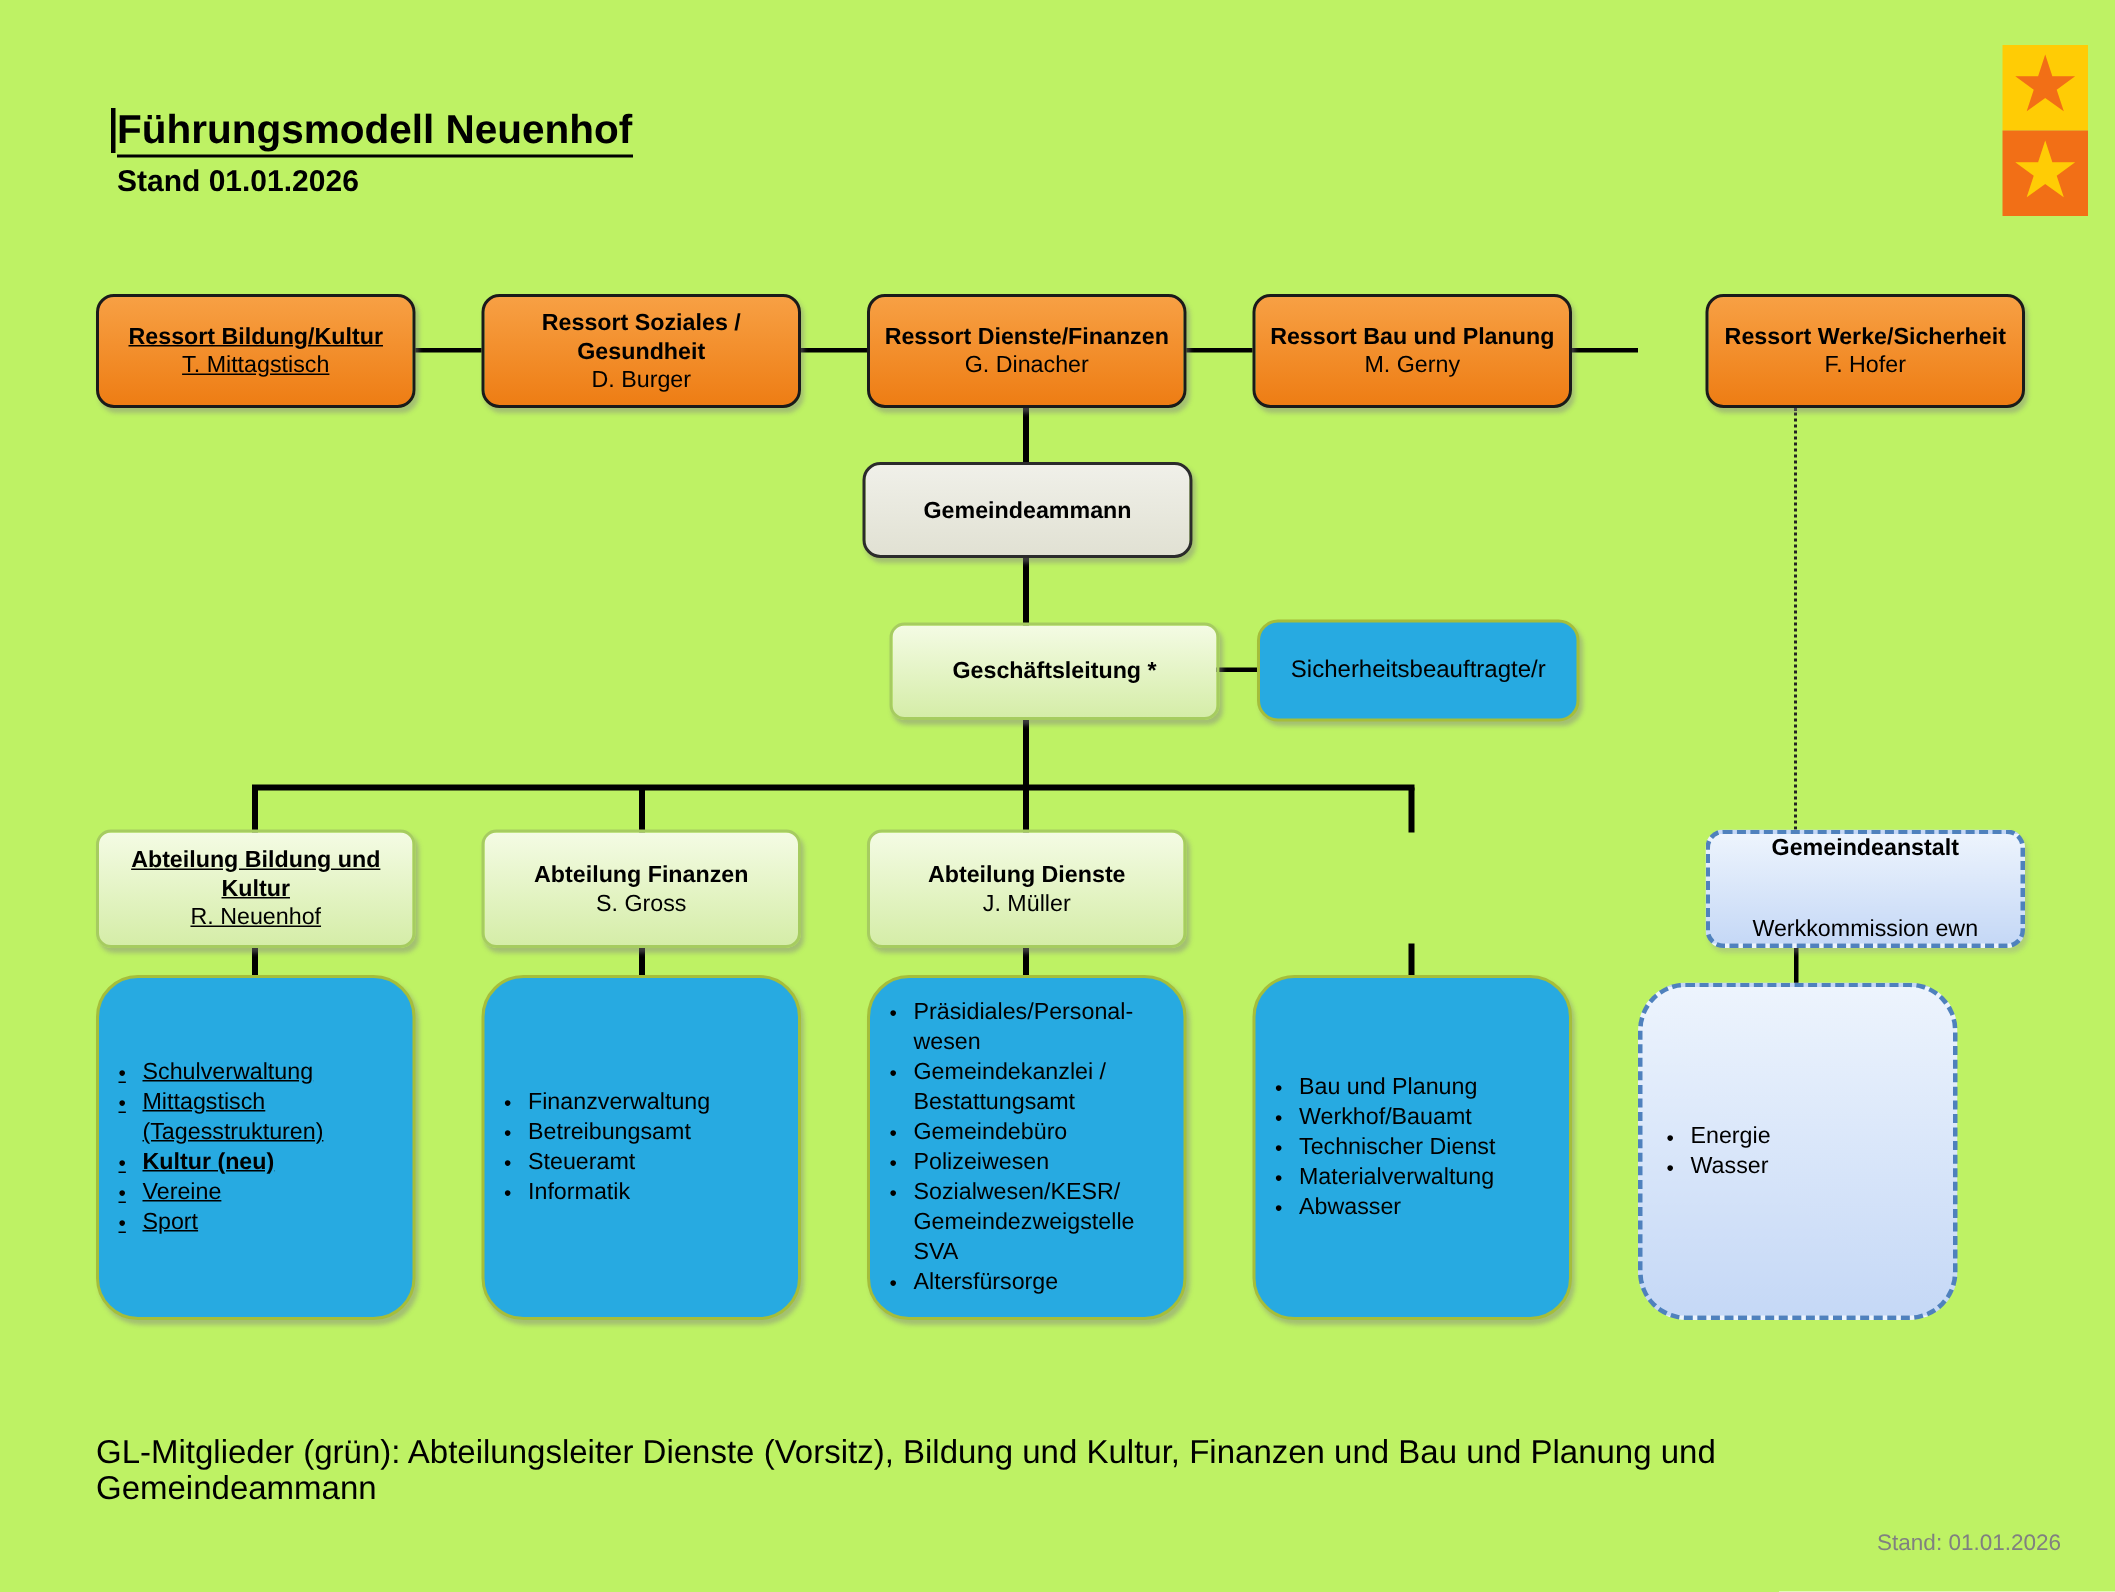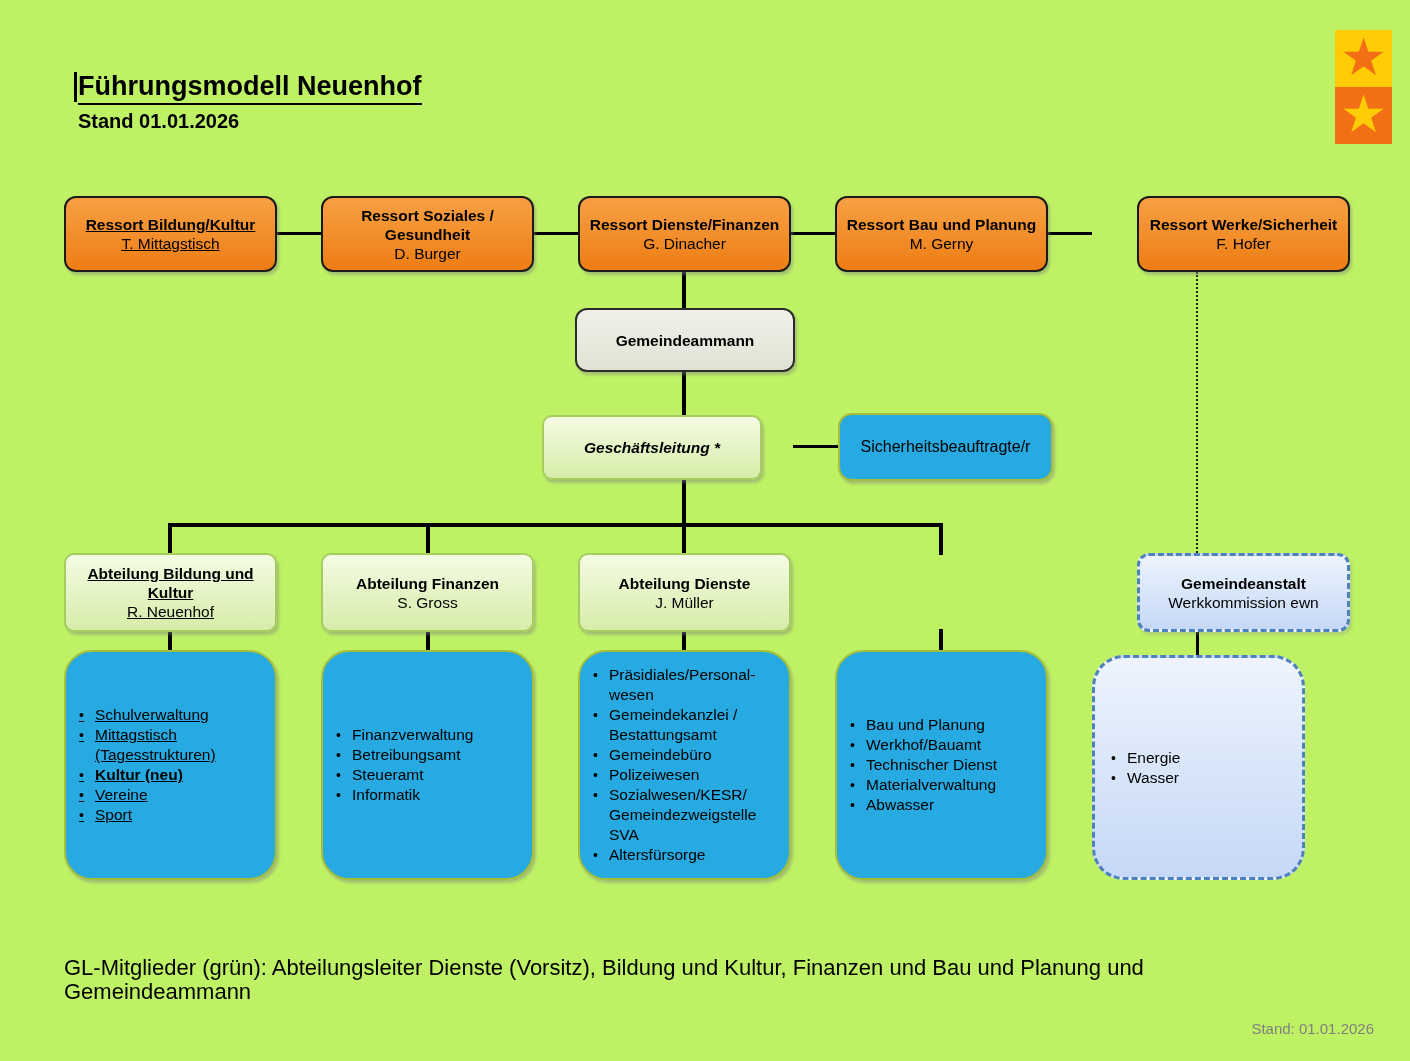--- a/index.html
+++ b/index.html
@@ -46,39 +46,40 @@
     border:2px solid #1a1a1a;border-radius:12px;padding:4px 6px;
   }
   .grayb{
     background:linear-gradient(var(--c-gray_top,#F0F0E9), var(--c-gray_bottom,#E1E1D3));
     border:2px solid #2b2b2b;border-radius:12px;
     left:575px;top:308px;width:220px;height:64px;
   }
   .greenGL{
     background:linear-gradient(var(--c-green_top,#F4FBE4), var(--c-green_bottom,#D5EDA8));
     border:2px solid var(--c-green_border,#A6CC60);border-radius:10px;
-    left:542px;top:415px;width:220px;height:65px;font-style:italic;
+    left:593px;top:415px;width:220px;height:65px;
   }
   .green{
     background:linear-gradient(var(--c-green_top,#F4FBE4), var(--c-green_bottom,#D5EDA8));
     border:2px solid var(--c-green_border,#A6CC60);border-radius:10px;padding:4px 6px;
   }
   .bluebx{
     background:var(--c-blue_fill,#27AAE1);
     border:2px solid var(--c-blue_border,#A5BE3A);
   }
   .sich{left:838px;top:413px;width:215px;height:68px;border-radius:14px;font-size:16px;}
   .listbox{
     border-radius:28px;align-items:flex-start;justify-content:center;
     padding:14px 8px 14px 13px;
   }
   .anstalt{
     background:linear-gradient(var(--c-lightblue_top,#EDF4FD), var(--c-lightblue_bottom,#C5D8F6));
     border:3px dashed var(--c-lightblue_border,#4F81BD);border-radius:12px;
     box-shadow:2px 3px 3px rgba(150,150,150,.35);
+    justify-content:space-between;
   }
   .anstalt-list{
     position:absolute;box-sizing:border-box;left:1092px;top:655px;width:213px;height:225px;
     background:linear-gradient(var(--c-lightblue_top,#EDF4FD), var(--c-lightblue_bottom,#C5D8F6));
     border:3px dashed var(--c-lightblue_border,#4F81BD);border-radius:32px;
     display:flex;flex-direction:column;justify-content:center;align-items:flex-start;
     padding:14px 8px 14px 16px;
   }
 
   .li{display:flex;align-items:flex-start;font-size:15.5px;line-height:20px;text-align:left;}

